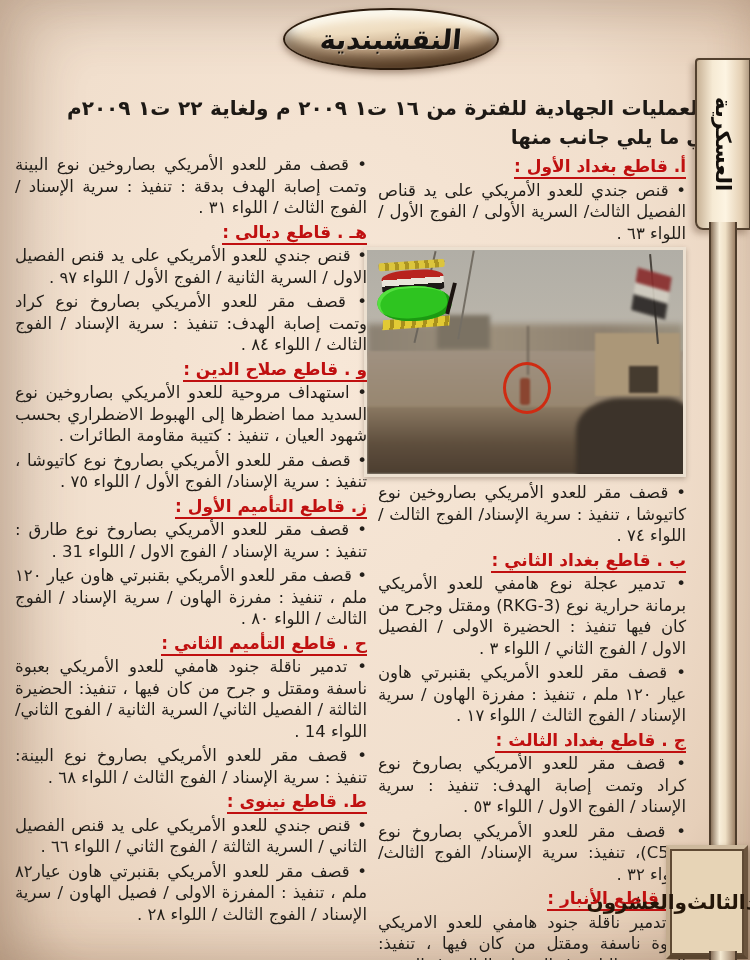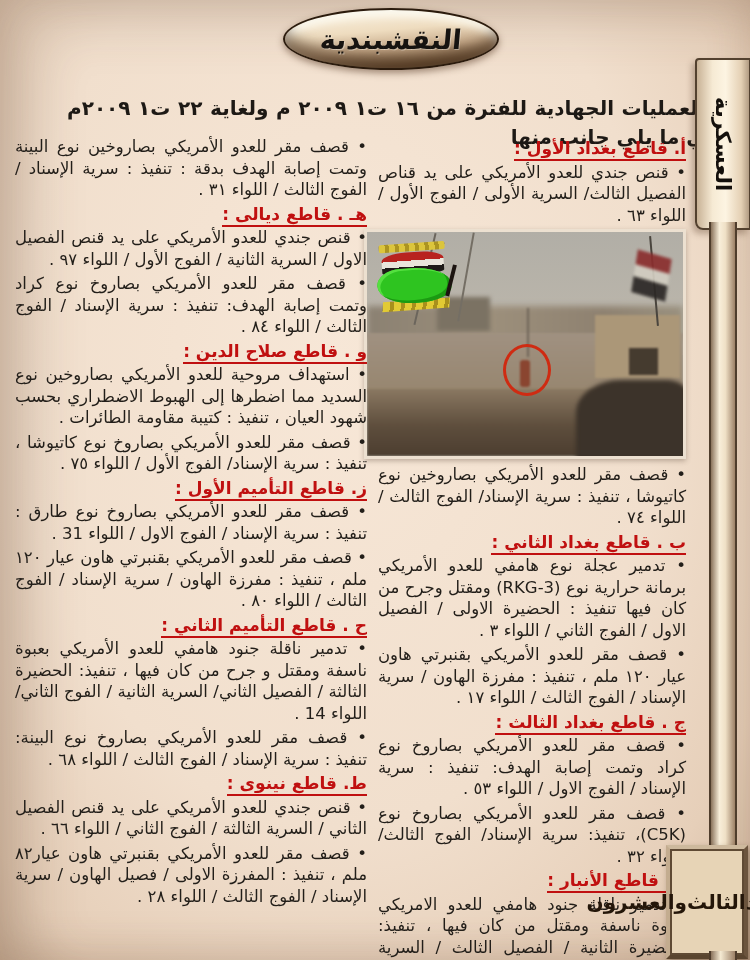--- a/index.html
+++ b/index.html
@@ -23,21 +23,21 @@
     font-size:27px; font-weight:bold; color:#161310; transform:skewX(-5deg);
     text-shadow:1px 1px 0 rgba(255,255,250,.35);
   }
   
   .intro{
     position:absolute; top:74px; right:18px; left:67px;
     font-size:20px; font-weight:bold; color:#1d1915;
     line-height:29px; text-align:justify;
   }
   
-  .col{position:absolute; top:136px; font-size:16.5px; line-height:21.5px; color:#221e19; text-align:justify;}
+  .col{position:absolute; top:154px; font-size:16.5px; line-height:21.5px; color:#221e19; text-align:justify;}
   .col-right{right:64px; width:308px;}
   .col-left{left:15px; width:352px;}
   p.op{margin:0 0 3px 0;}
   p.sec{margin:2px 0 2px 0; font-weight:bold; font-size:17px; color:#c01010;}
   p.sec span{border-bottom:2px solid #c01010; padding-bottom:1px;}
   
   .photo{
     position:relative; width:316px; height:224px; margin:3px 0 5px -14px;
     border:3px solid #ece0d0; box-shadow:0 2px 5px rgba(60,40,25,.3);
     overflow:hidden; background:#b3b0a8;

